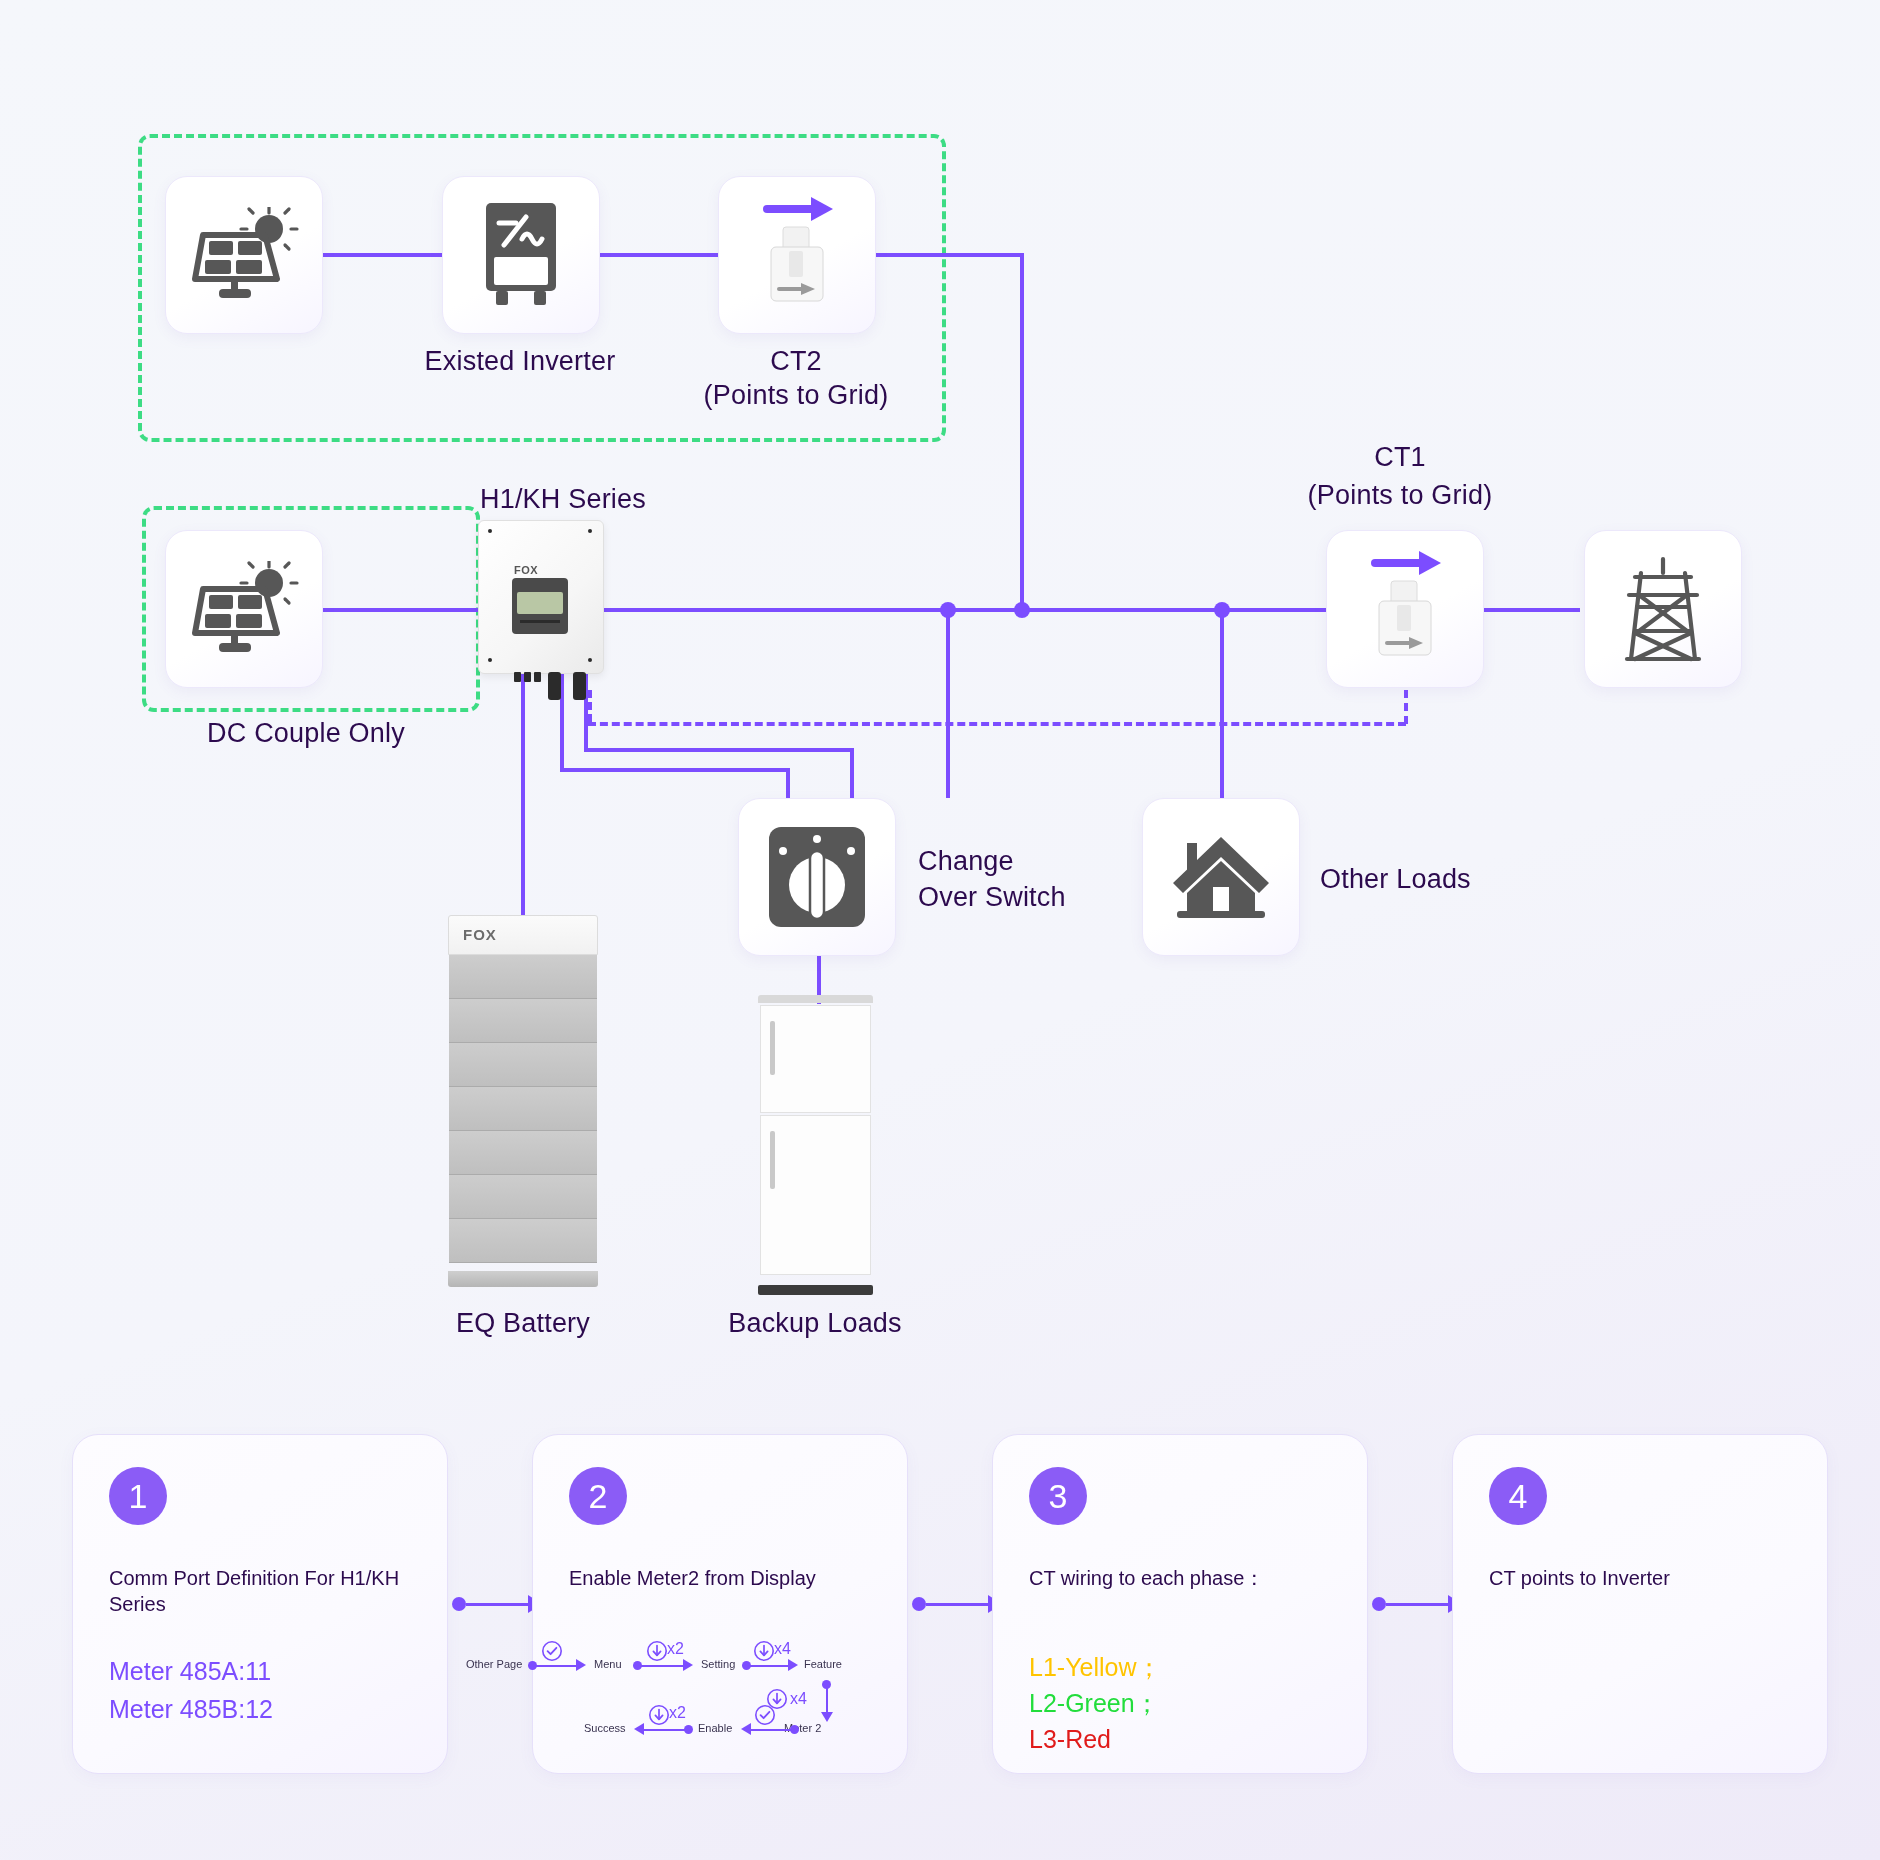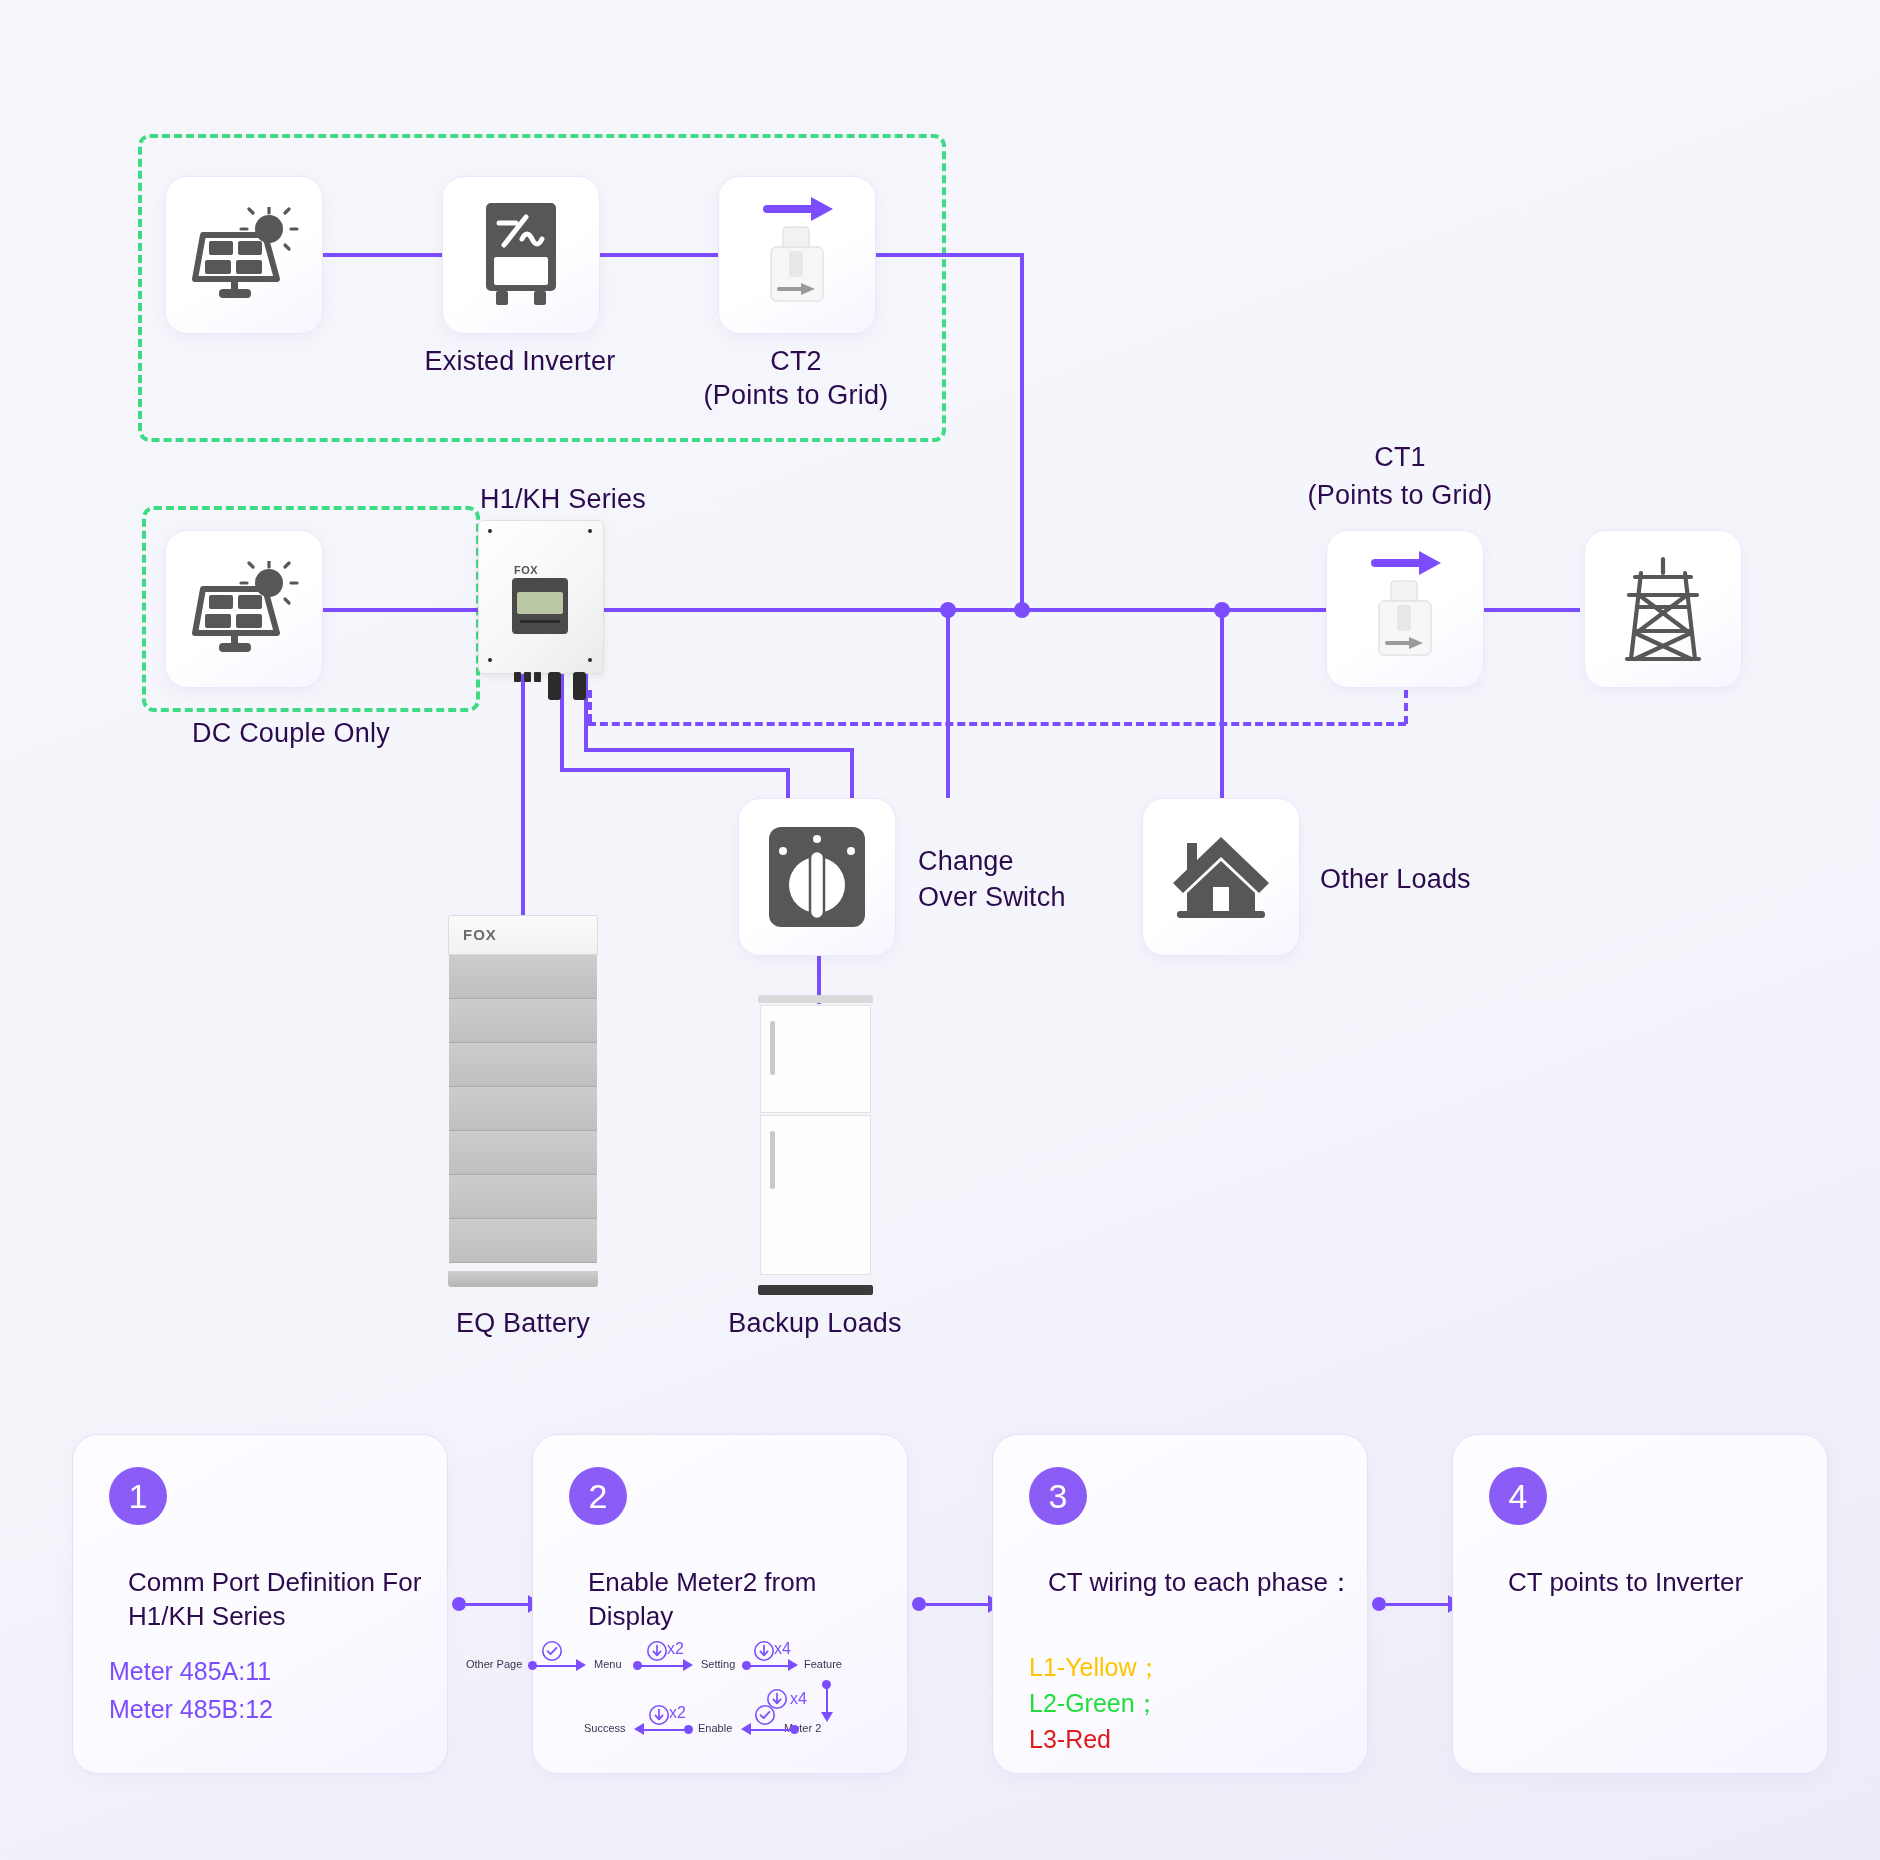--- a/index.html
+++ b/index.html
@@ -49,21 +49,21 @@
   
   .card{
     position:absolute;top:1434px;width:374px;height:338px;border-radius:26px;
     background:linear-gradient(150deg,#fdfcff 0%,#fbfaff 60%,#f7f4ff 100%);
     border:1px solid #e6e0fa;box-shadow:0 4px 16px rgba(110,90,190,.05);
   }
   .badge{
     position:absolute;left:36px;top:32px;width:58px;height:58px;border-radius:50%;
     background:#8b5cf6;color:#fff;font-size:34px;display:flex;align-items:center;justify-content:center;
   }
-  .ctitle{position:absolute;left:36px;top:130px;width:310px;color:#2c0a4e;font-size:26px;line-height:1.32;margin-left:19px;}
+  .ctitle{position:absolute;left:36px;top:130px;width:310px;color:#2c0a4e;font-size:20px;line-height:1.32;}
   .csub{position:absolute;left:36px;width:310px;font-size:25px;line-height:1.32;}
   .purple-txt{color:#7c4dff;}
   .yellow-txt{color:#ffc400;}
   .green-txt{color:#22dd3c;}
   .red-txt{color:#e01b1b;}
 
   .steparrow{position:absolute;top:1596px;height:16px;display:flex;align-items:center;}
   .steparrow .sdot{width:14px;height:14px;border-radius:50%;background:#7c4dff;flex:none;}
   .steparrow .sline{height:3px;background:#7c4dff;flex:1;}
   .steparrow .shead{
@@ -238,21 +238,21 @@
           <rect x="20" y="34" width="24" height="14" rx="2"></rect>
           <rect x="49" y="34" width="24" height="14" rx="2"></rect>
           <rect x="16" y="53" width="26" height="14" rx="2"></rect>
           <rect x="47" y="53" width="26" height="14" rx="2"></rect>
           <rect x="42" y="72" width="7" height="11"></rect>
           <rect x="30" y="82" width="32" height="9" rx="4"></rect>
         </g>
       </svg>
     </span>
   </div>
-  <div class="lbl c" style="left:121px;top:718px;width:340px;">DC Couple Only</div>
+  <div class="lbl c" style="left:136px;top:718px;width:340px;">DC Couple Only</div>
 
   <div class="lbl" style="left:480px;top:484px;">H1/KH Series</div>
   <div class="inv">
     <div class="inv-body"></div>
     <div class="inv-dot" style="left:10px;top:9px;"></div>
     <div class="inv-dot" style="left:110px;top:9px;"></div>
     <div class="inv-dot" style="left:10px;top:138px;"></div>
     <div class="inv-dot" style="left:110px;top:138px;"></div>
     <div class="inv-screen">
       <div class="inv-lcd"></div>

